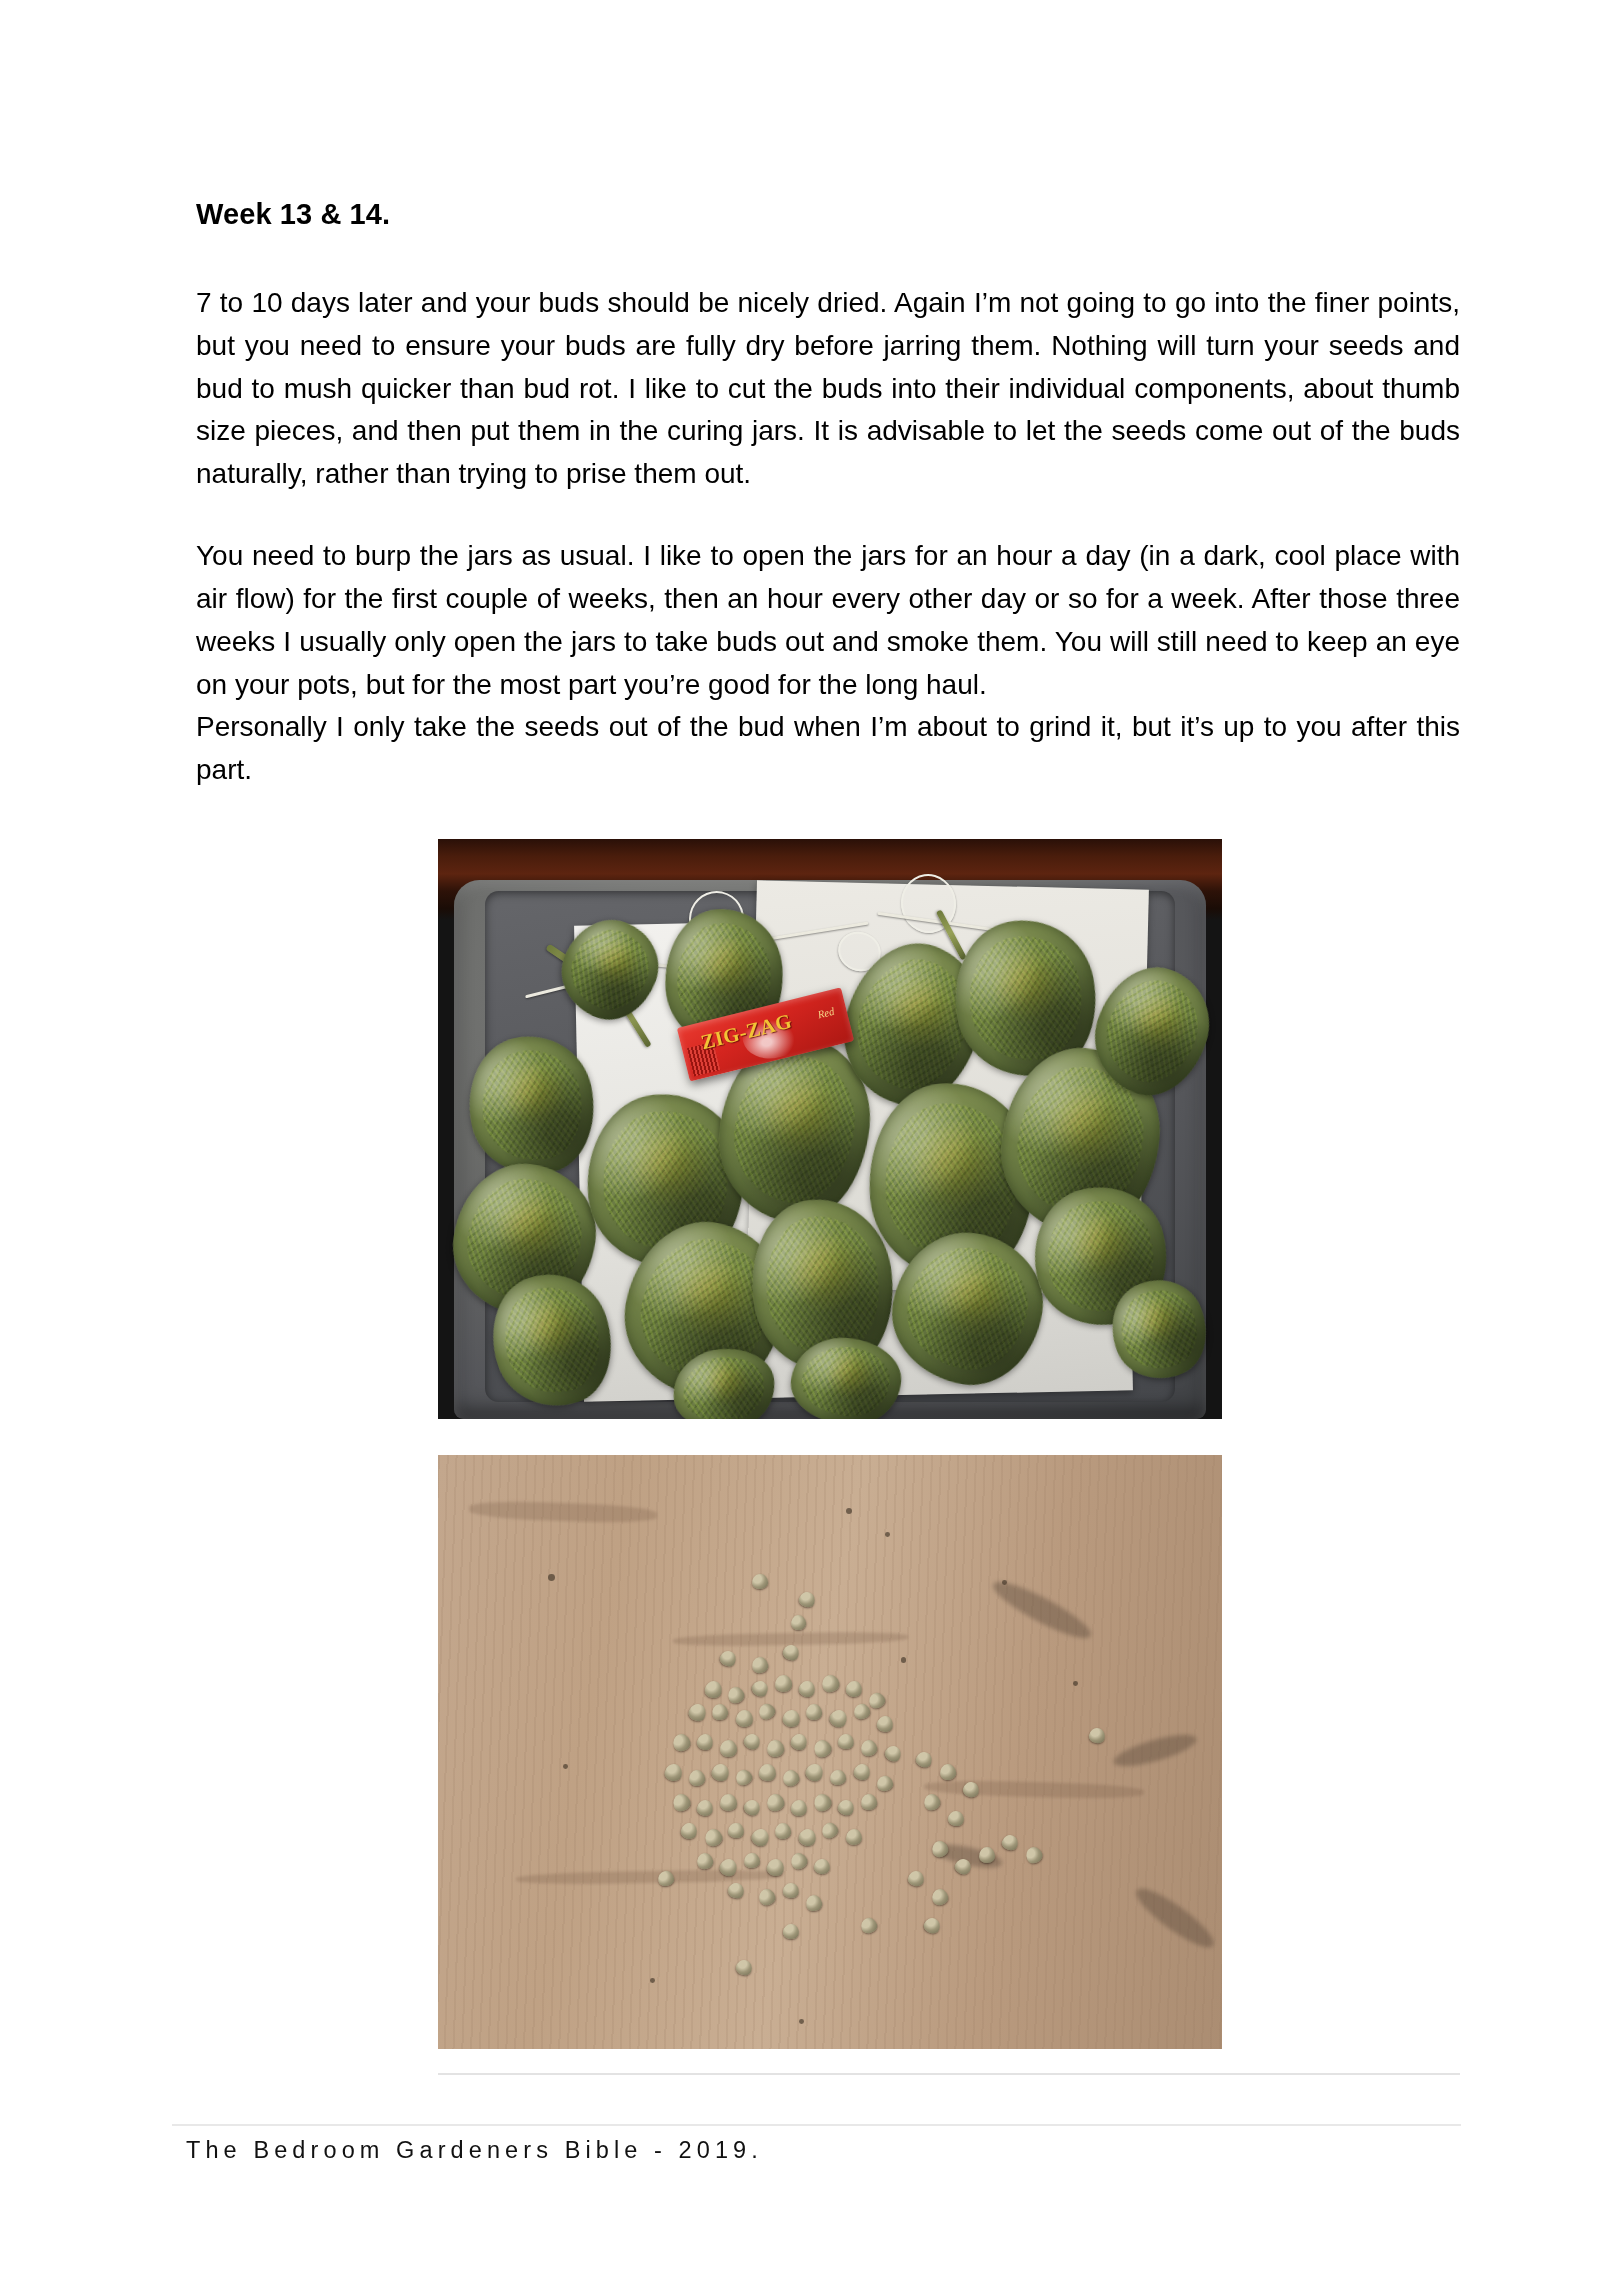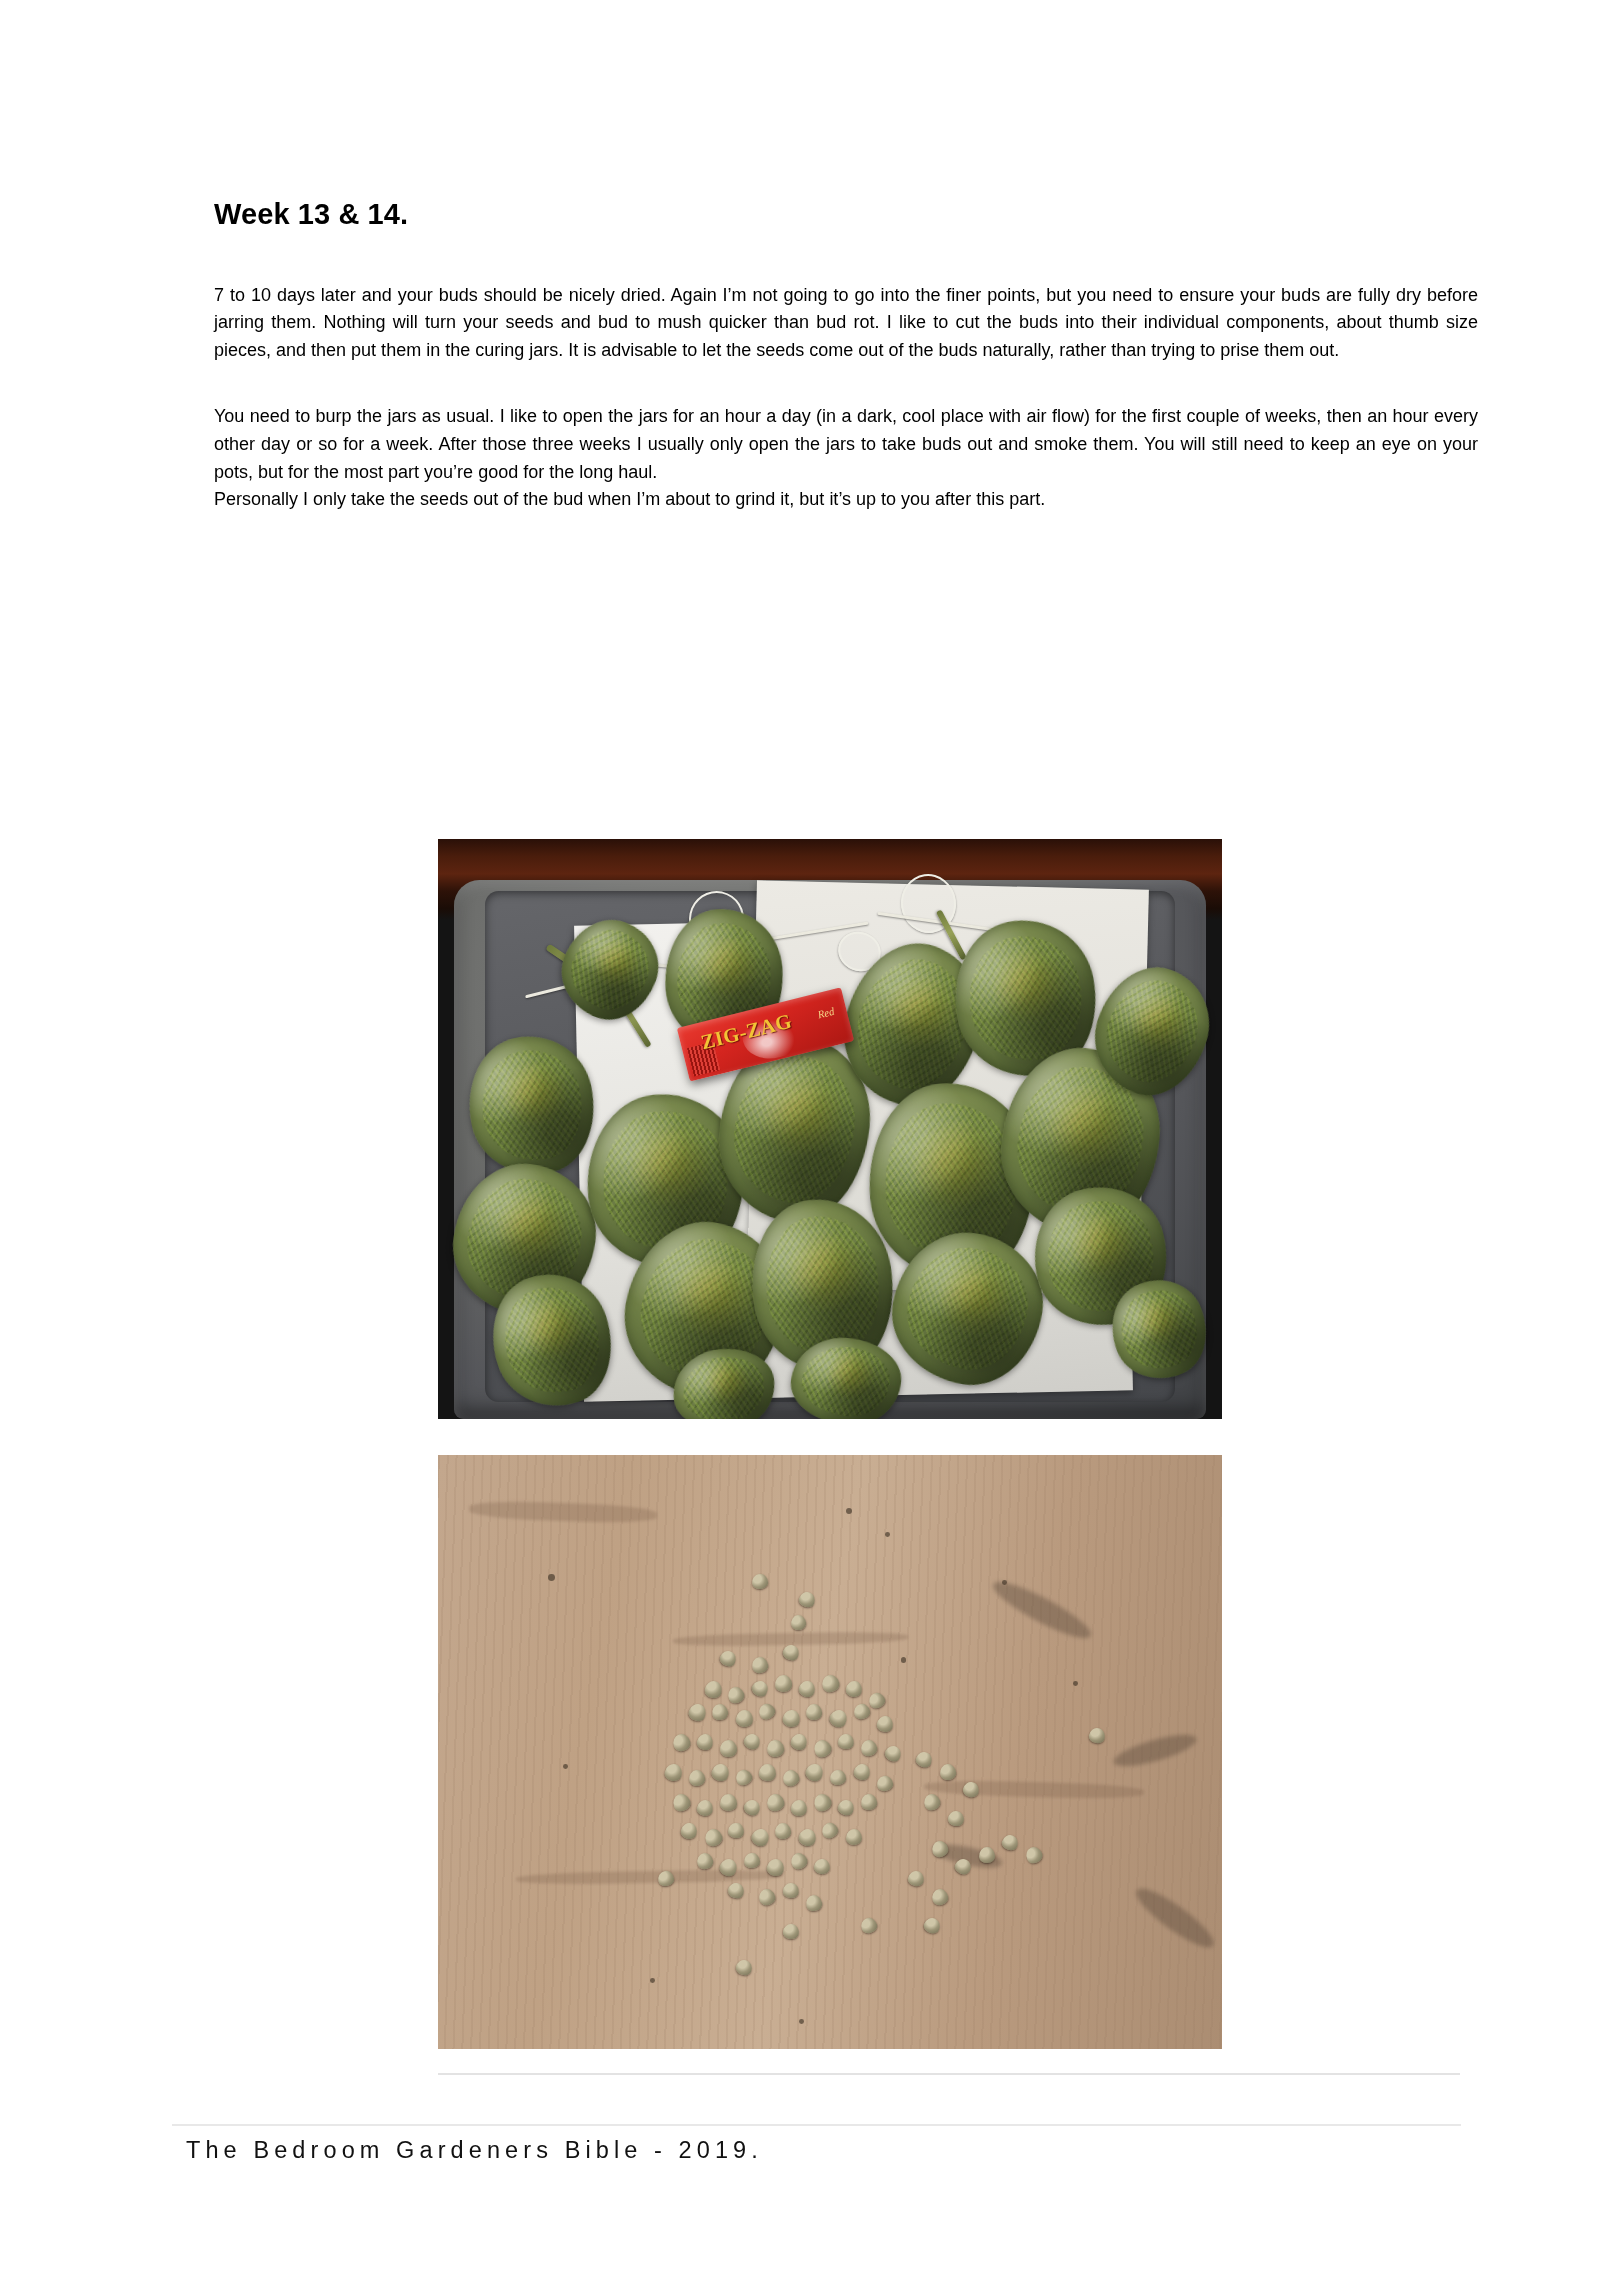--- a/index.html
+++ b/index.html
@@ -17,37 +17,37 @@
   }
 
   .page {
     position: absolute;
     inset: 0;
     background: #ffffff;
   }
 
   .content {
     position: absolute;
-    left: 214px;
+    left: 196px;
     top: 0;
     width: 1264px;
   }
 
   .heading {
     font-size: 29px;
     font-weight: bold;
     letter-spacing: 0.1px;
     margin: 0;
     padding-top: 199px;
     line-height: 1.1;
     color: #000;
   }
 
   .para {
-    font-size: 18px;
+    font-size: 28px;
     line-height: 1.53;
     text-align: justify;
     text-justify: inter-word;
     margin: 0;
     color: #000;
   }
   .para.p1 { margin-top: 51px; }
   .para.p2 { margin-top: 39px; }
   .para.p3 { }
 

